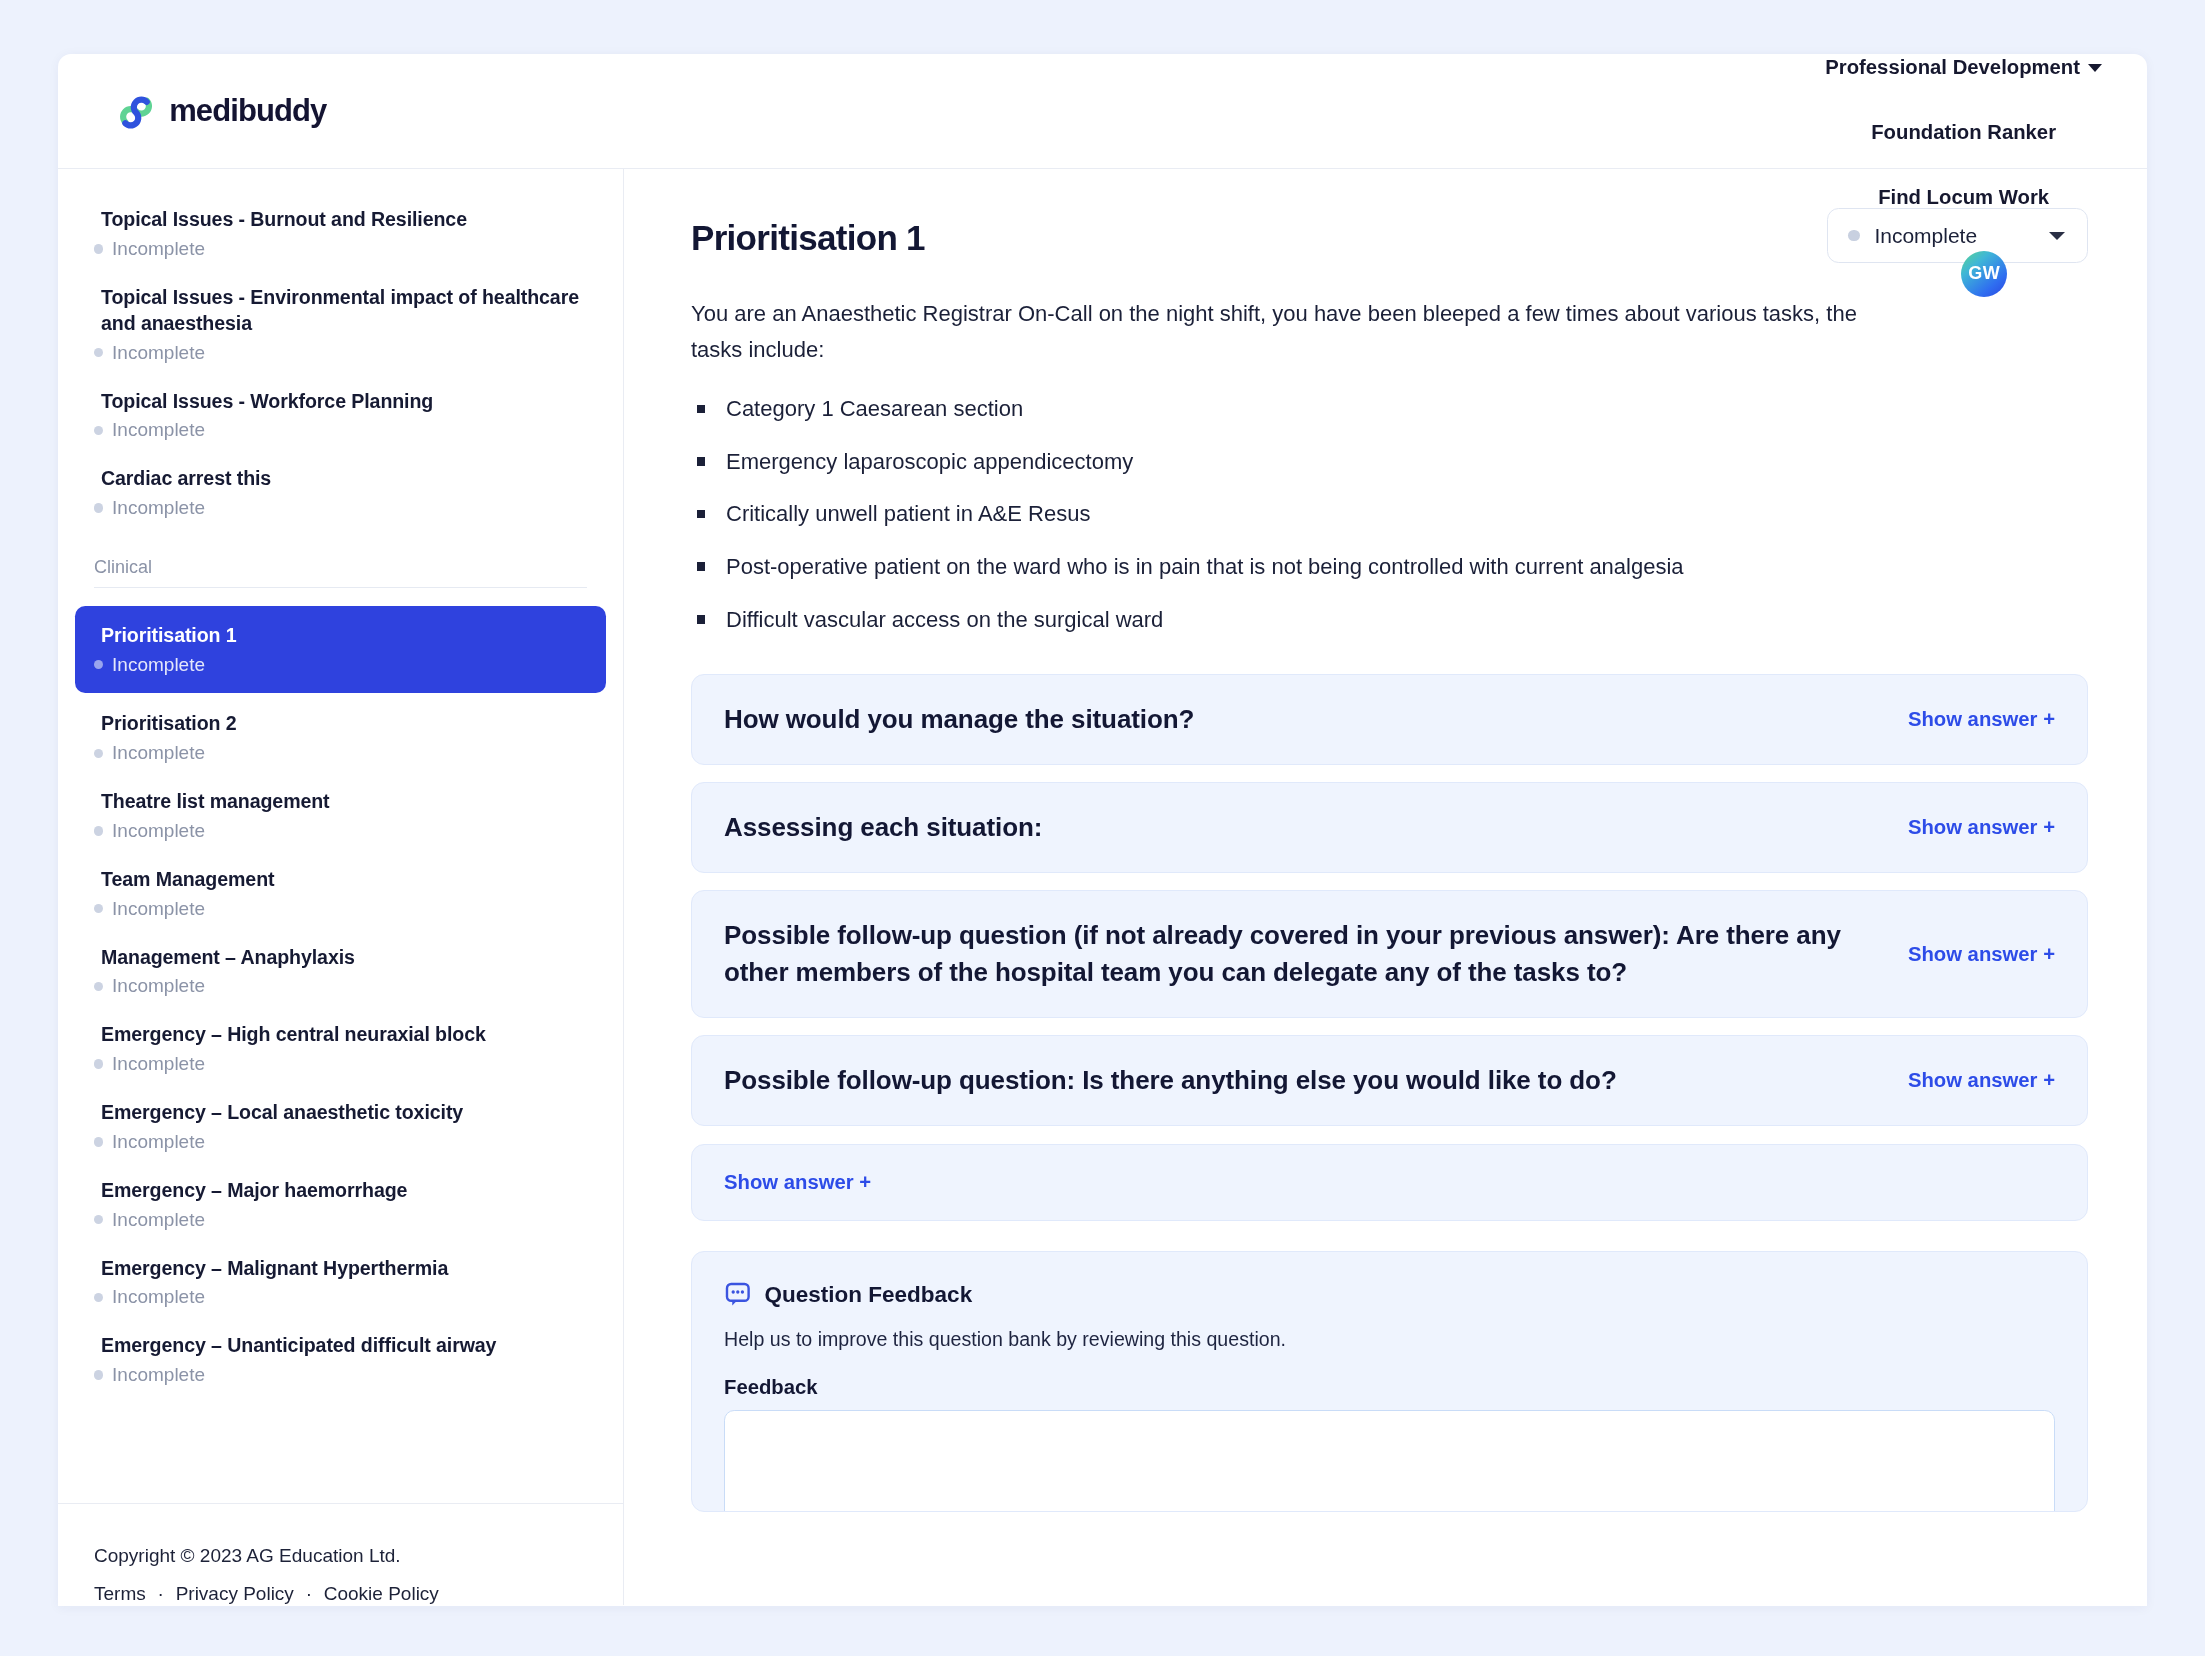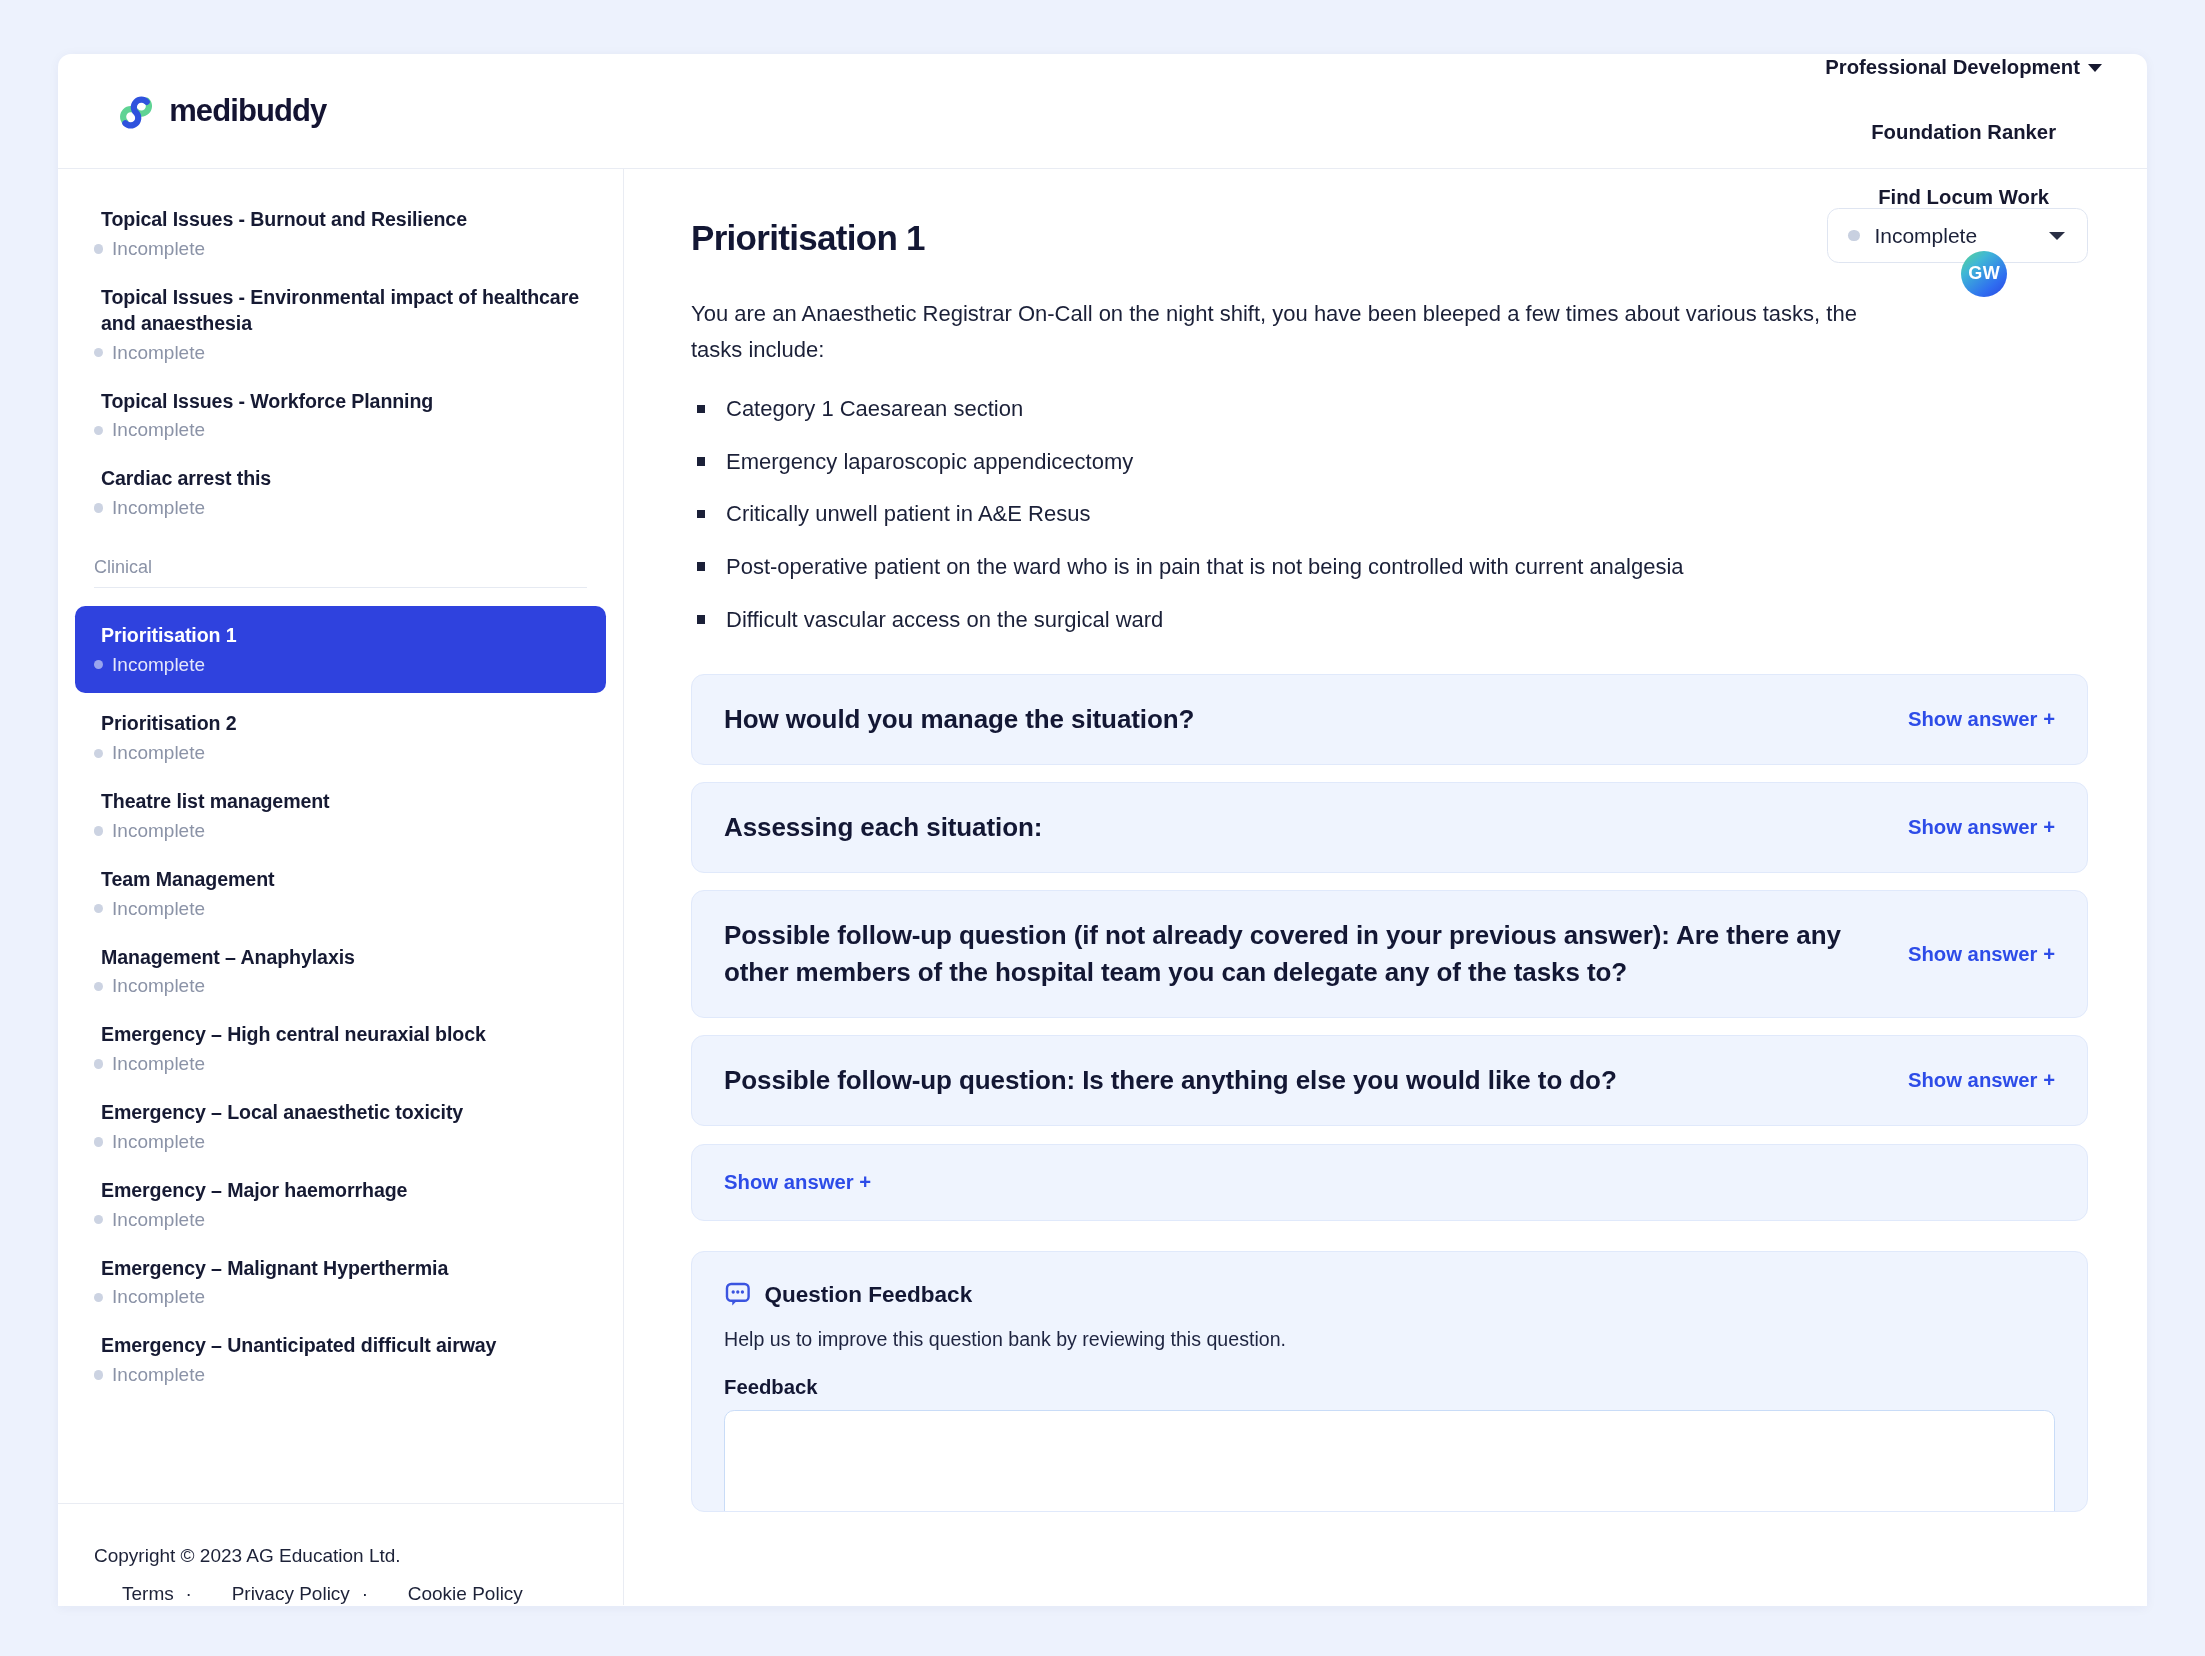--- a/index.html
+++ b/index.html
@@ -171,21 +171,21 @@
   .sidebar-footer {
     border-top: 1.5px solid #e9ecf3;
     padding: 41px 36px 0 36px;
   }
   .copyright {
     font-size: 19px;
     color: #1d2238;
     margin-bottom: 16px;
   }
   .legal { font-size: 19px; color: #1d2238; }
-  .legal span { cursor: pointer; margin-left: 28px; }
+  .legal span { cursor: pointer; }
   .legal .sep { color: #1d2238; margin: 0 6.5px; cursor: default; }
 
   
   .main {
     flex: 1;
     padding: 39px 59px 0 67px;
     overflow: hidden;
   }
 
   .main-head {

